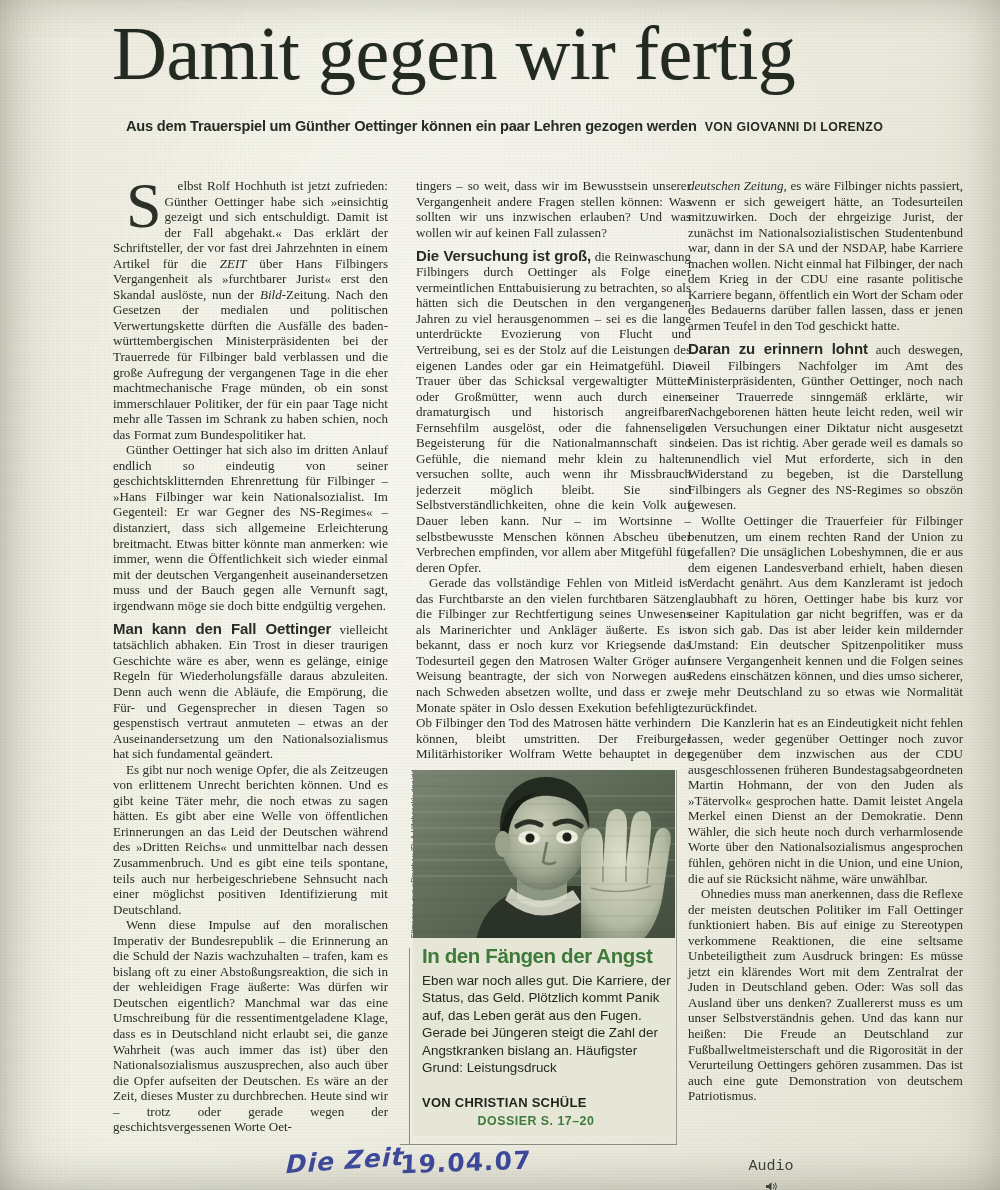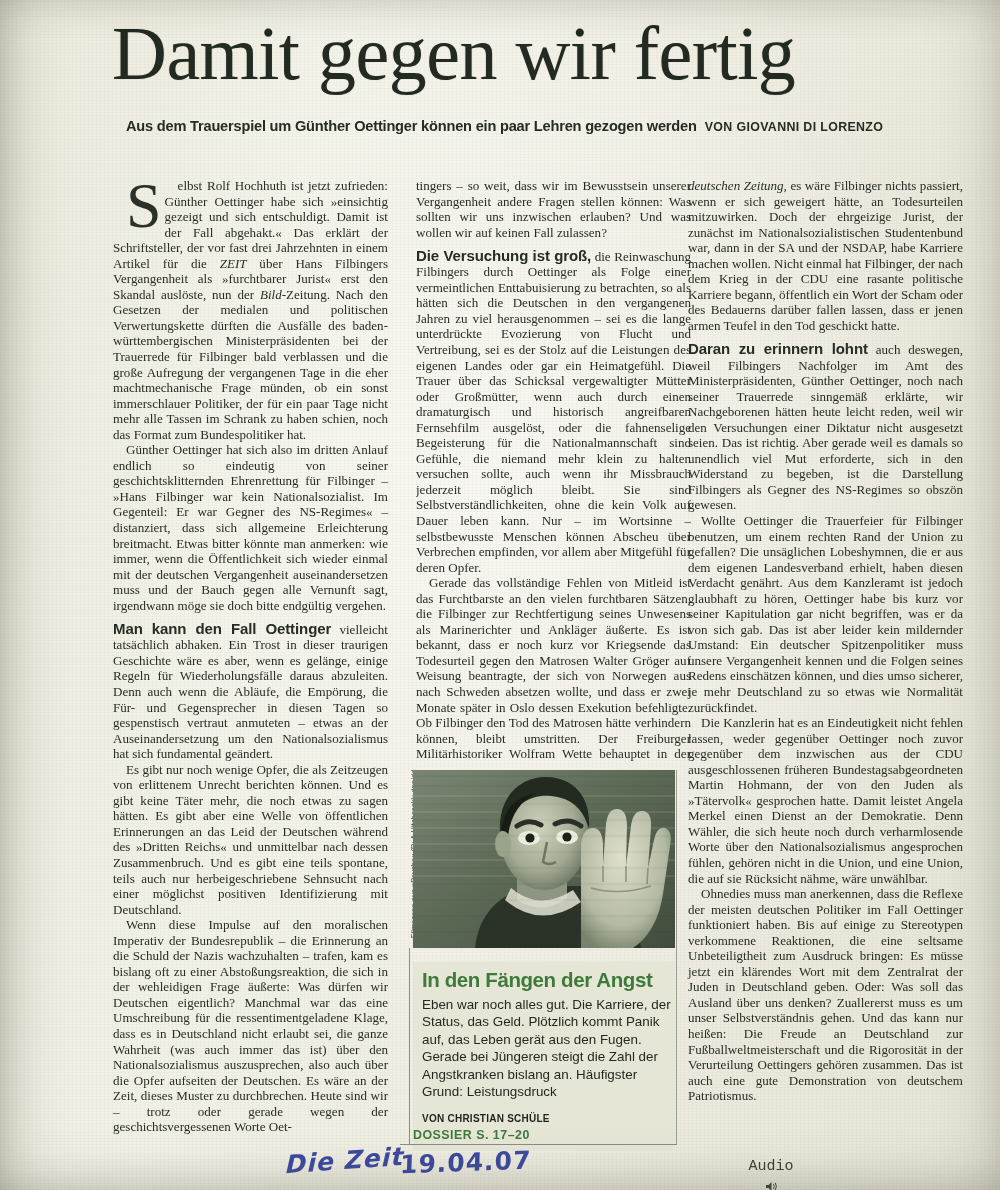--- a/index.html
+++ b/index.html
@@ -100,45 +100,45 @@
     font-family:"Liberation Sans", sans-serif;
     font-size:7.4px;letter-spacing:0.1px;color:#39413700;
     color:#394137;white-space:nowrap;
   }
   #photo{
     position:absolute;left:13px;top:0;width:262px;height:178px;
     overflow:hidden;
     background:#5d6a56;
   }
   .promo{
-    position:absolute;left:13px;top:192px;width:262px;
+    position:absolute;left:13px;top:168px;width:262px;
     background:#e6e6d7;
     padding:6px 0 8px 0;
   }
   .promo-title{
     font-family:"Liberation Sans", sans-serif;
     font-weight:700;font-size:20.5px;line-height:24px;
     color:#3e7a3a;letter-spacing:-0.4px;
     padding-left:9px;
   }
   .promo-body{
     font-family:"Liberation Sans", sans-serif;
     font-size:13.4px;line-height:17.4px;
     color:#24291f;padding-left:9px;padding-right:4px;
     margin-top:4px;
   }
   .promo-author{
     font-family:"Liberation Sans", sans-serif;
-    font-weight:700;font-size:10px;letter-spacing:0.25px;
-    color:#1e231b;padding-left:9px;margin-top:13px;
+    font-weight:700;font-size:13px;letter-spacing:0.25px;
+    color:#1e231b;padding-left:9px;margin-top:19px;
   }
   .promo-ref{
     font-family:"Liberation Sans", sans-serif;
     font-weight:700;font-size:12.4px;letter-spacing:0.5px;
-    color:#3e7a3a;text-align:left;padding-right:16px;margin-top:4px;
+    color:#3e7a3a;text-align:center;padding-right:16px;margin-top:4px;
   }
   #promo-rule-left{
     position:absolute;left:9px;top:178px;width:1px;height:196px;
     background:rgba(60,66,55,0.55);
   }
   #promo-rule-right{
     position:absolute;left:676px;top:770px;width:1px;height:374px;
     background:rgba(60,66,55,0.45);
   }
   #promo-rule-bottom{

